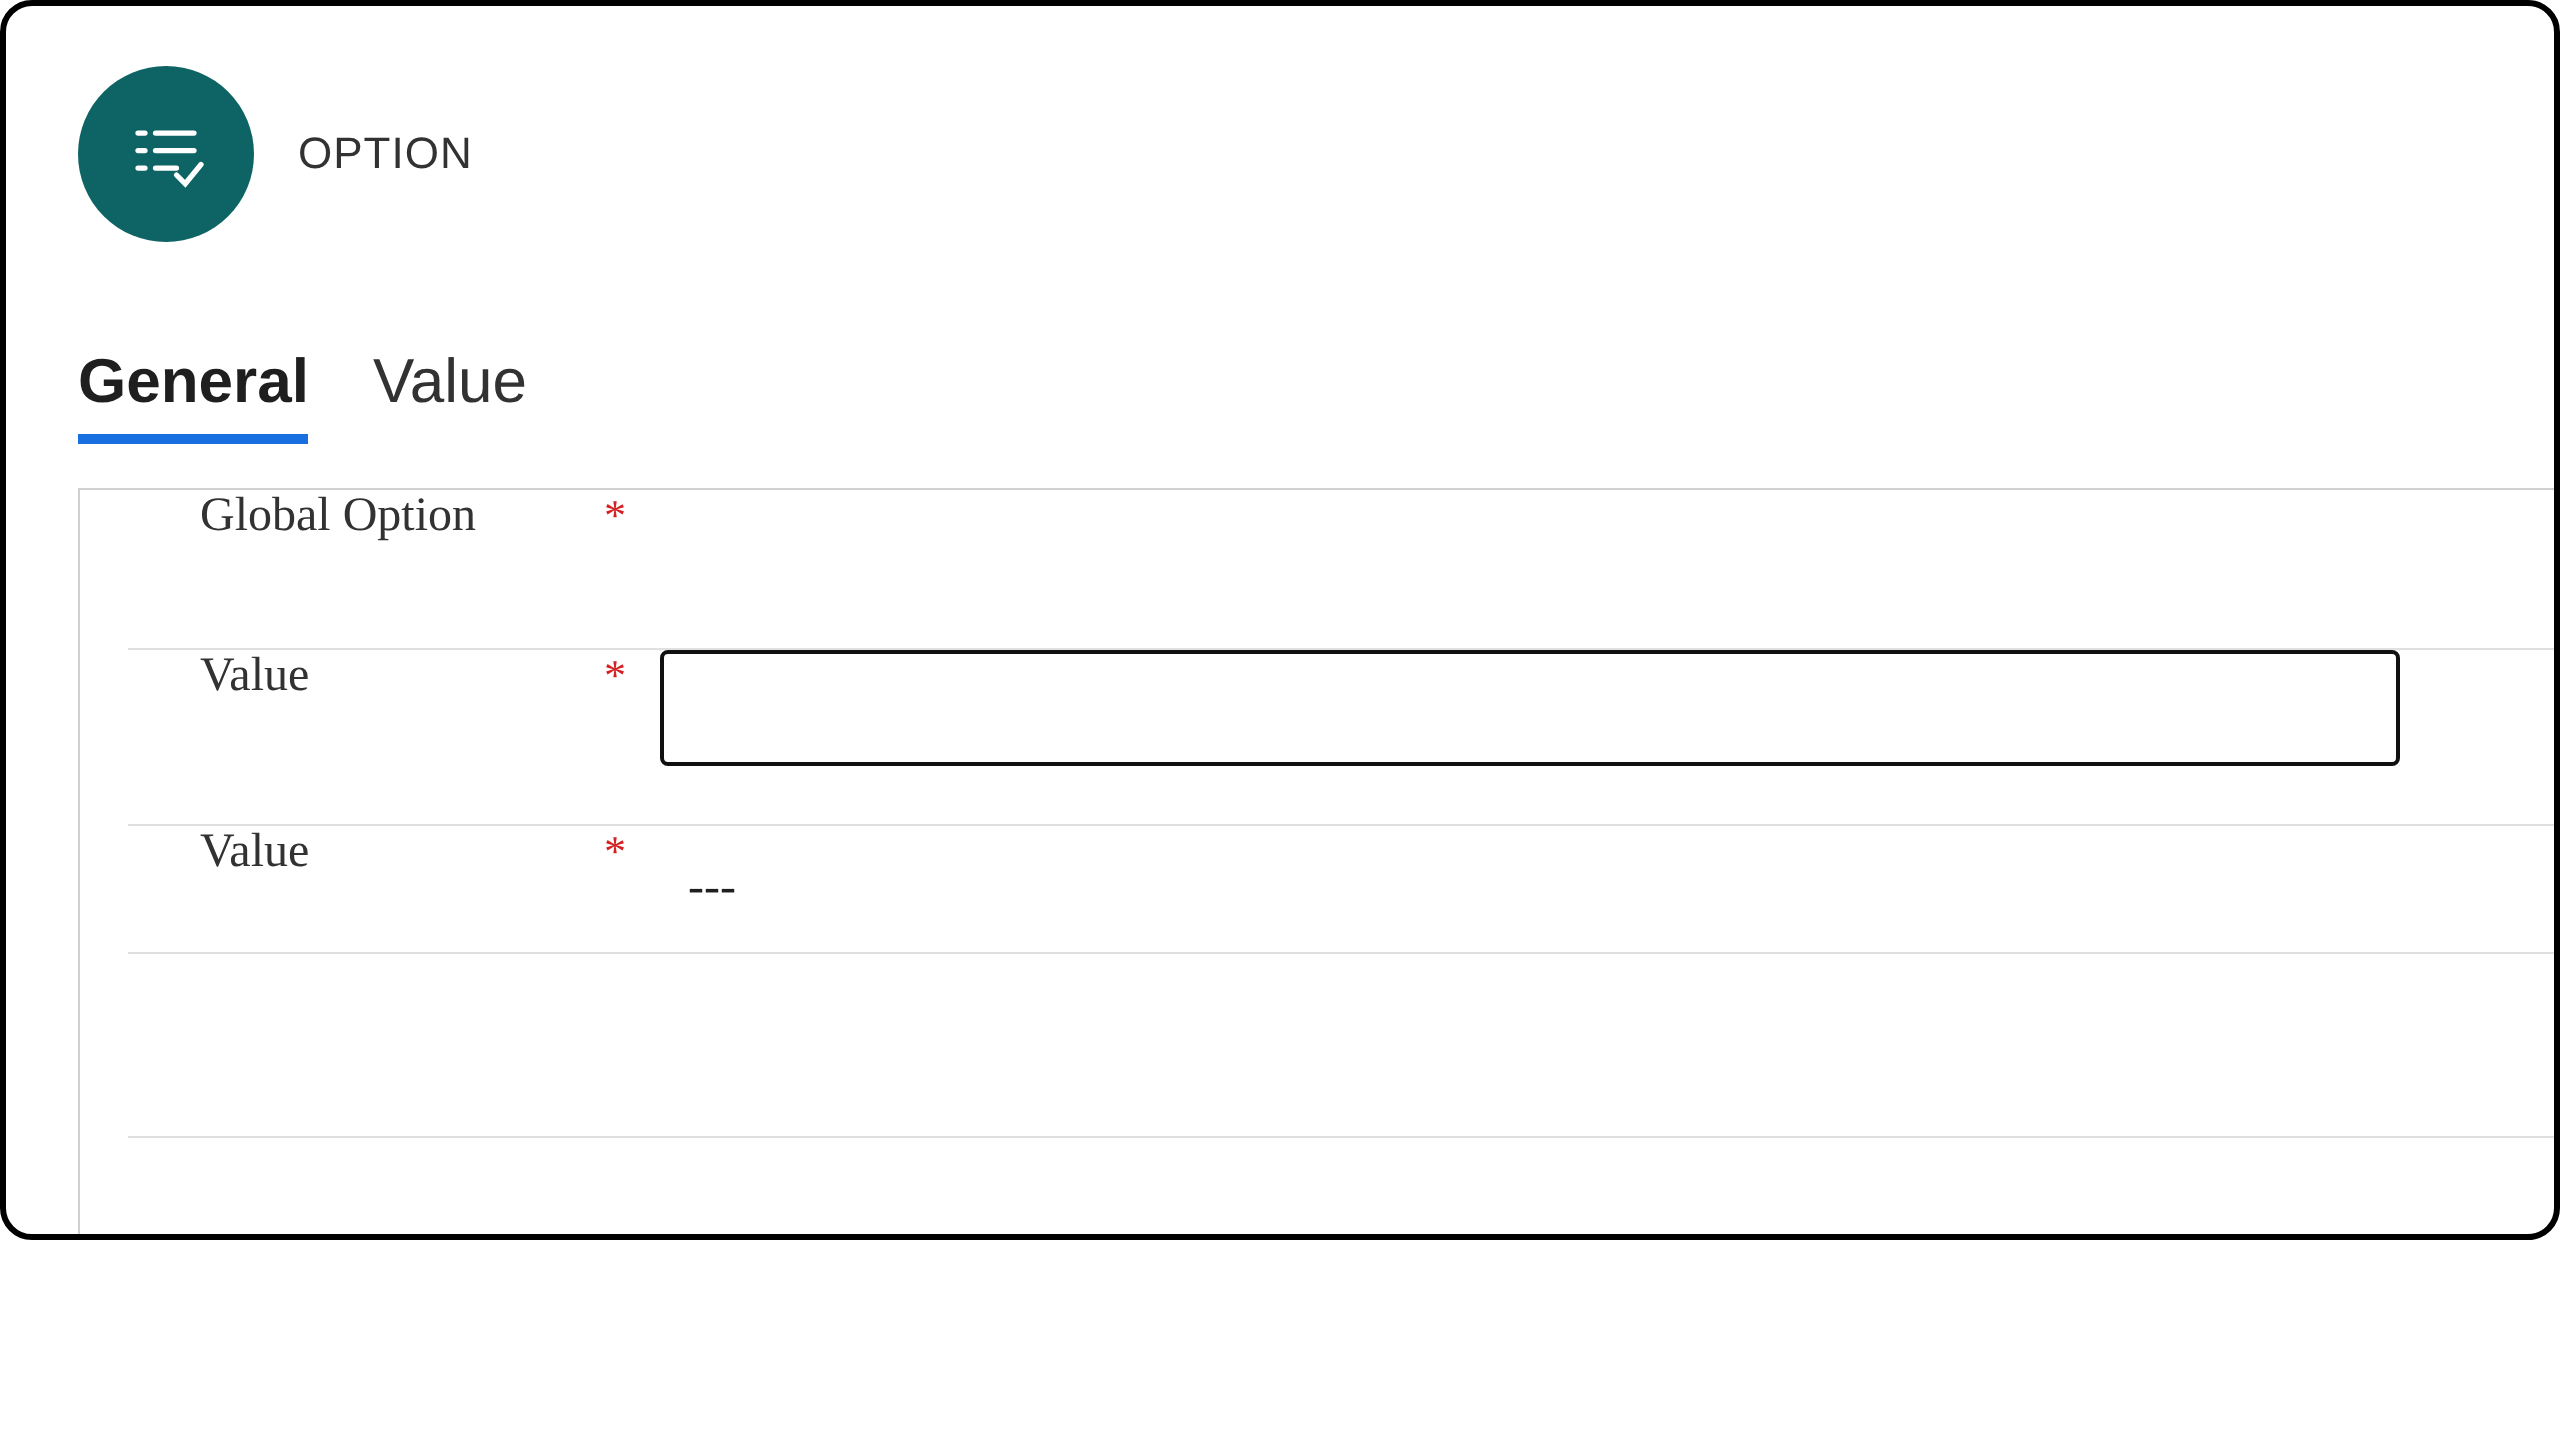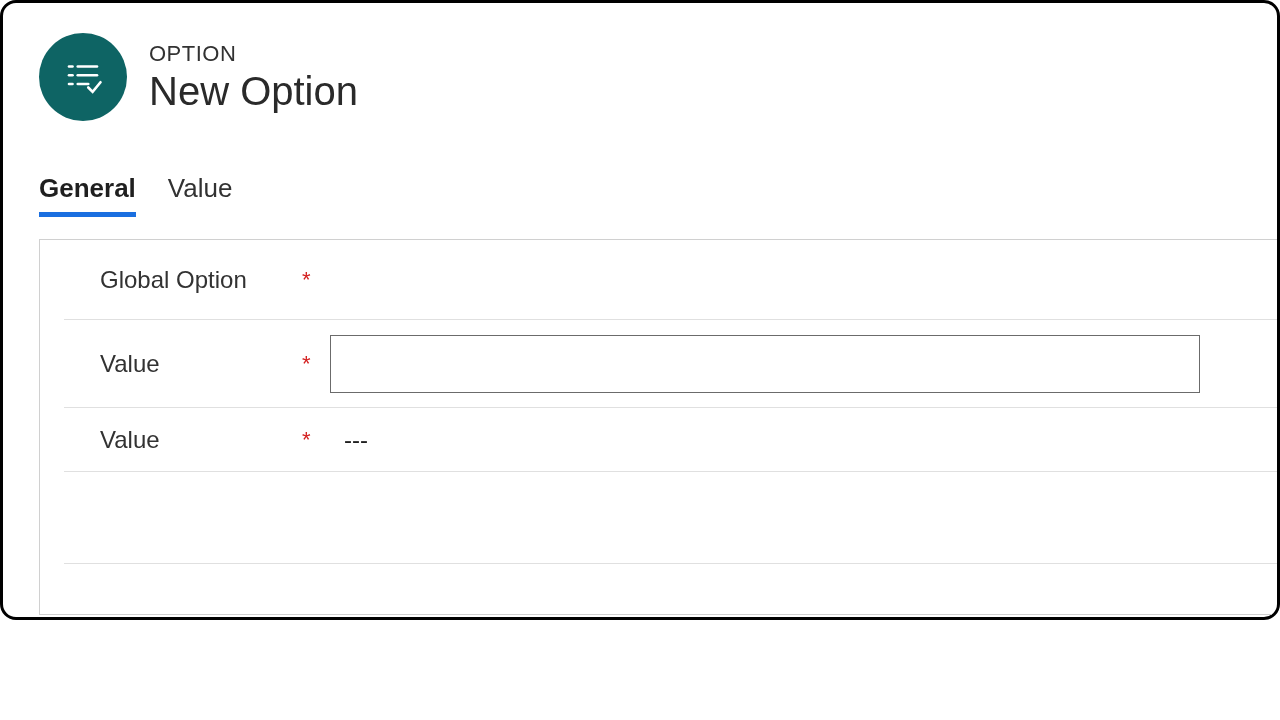--- a/index.html
+++ b/index.html
@@ -57,45 +57,45 @@
       font-weight: 400;
       line-height: 1.1;
       margin-top: 2px;
     }
     .tabs {
       display: flex;
       padding: 52px 0 0 36px;
       gap: 32px;
     }
     .tab {
-      font-size: 26px;
+      font-size: 31px;
       color: #323232;
       padding-bottom: 8px;
       cursor: pointer;
       font-weight: 400;
     }
     .tab.active {
       font-weight: 600;
       color: #1f1f1f;
       border-bottom: 5px solid #1a6fe0;
     }
     .form-panel {
       margin: 22px 0 0 36px;
       border: 1px solid #d0d0d0;
       border-right: none;
       width: calc(100% - 36px);
       min-height: 374px;
     }
     .form-row {
       display: flex;
-      align-items: center;
       min-height: 80px;
       border-bottom: 1px solid #e0e0e0;
       margin-left: 24px;
       padding: 0;
+      font-family: Liberation Serif, serif;
     }
     .form-row.tall {
       min-height: 88px;
     }
     .form-row:last-of-type {
       border-bottom: 1px solid #e0e0e0;
     }
     .row-spacer {
       height: 92px;
       border-bottom: 1px solid #e0e0e0;
@@ -152,21 +152,20 @@
         <line x1="18" y1="12" x2="40" y2="12"></line>
         <line x1="8" y1="22" x2="12" y2="22"></line>
         <line x1="18" y1="22" x2="40" y2="22"></line>
         <line x1="8" y1="32" x2="12" y2="32"></line>
         <line x1="18" y1="32" x2="30" y2="32"></line>
         <polyline points="30,36 35,41 44,30"></polyline>
       </svg>
     </div>
     <div class="header-text">
       <div class="entity-type">OPTION</div>
-      <div class="entity-title">New Option</div>
     </div>
   </div>
 
   <div class="tabs">
     <div class="tab active">General</div>
     <div class="tab">Value</div>
   </div>
 
   <div class="form-panel">
 

